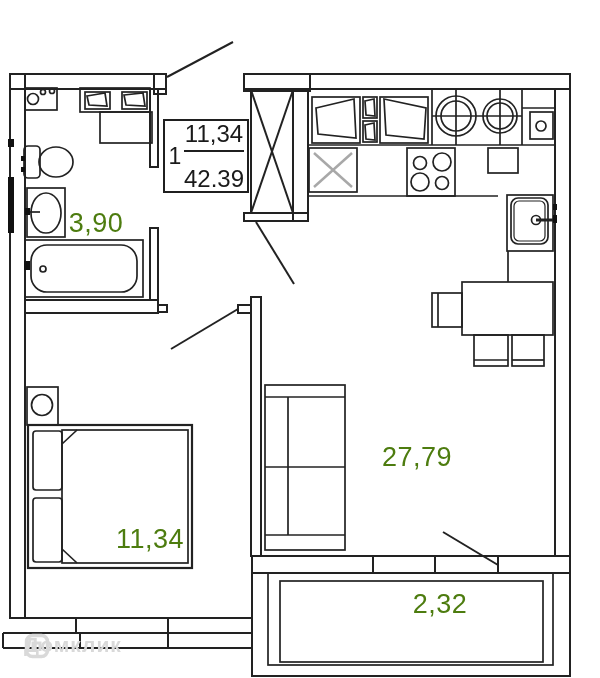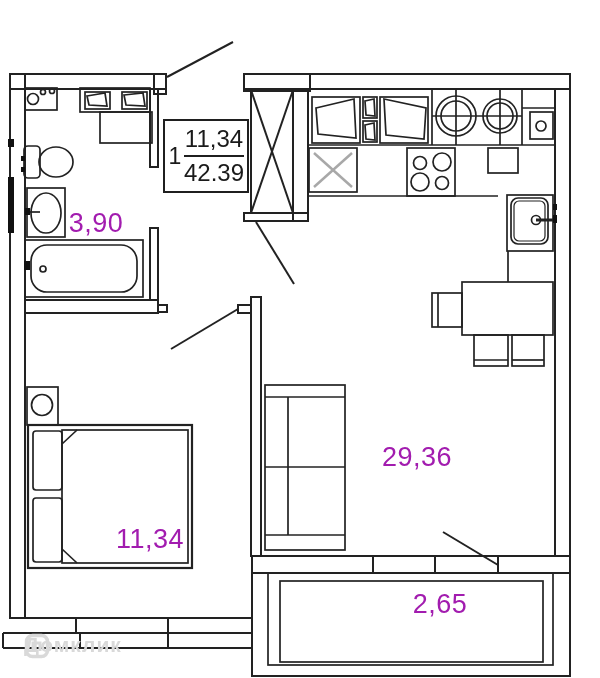--- a/index.html
+++ b/index.html
@@ -1,26 +1,26 @@
 <!DOCTYPE html>
 <html><head>
 <meta charset="utf-8">
 <style>
   html,body{margin:0;padding:0;background:#fff;}
   .plan{position:relative;width:600px;height:678px;background:#fff;overflow:hidden;
         font-family:"Liberation Sans",sans-serif;color:#1a1a1a;}
   .plan svg{position:absolute;left:0;top:0;}
   .area-label{position:absolute;transform:translate(-50%,-50%);font-size:27px;
-        color:#a21caf;white-space:nowrap;letter-spacing:0.5px;}
+        color:#4d7c0f;white-space:nowrap;letter-spacing:0.5px;}
   .info-box{position:absolute;left:163px;top:119px;width:86px;height:74px;
         border:2px solid #1f1f1f;background:#fff;display:flex;align-items:center;box-sizing:border-box;}
   .info-num{width:20px;text-align:center;font-size:23px;padding-left:3px;}
   .info-frac{flex:1;text-align:center;font-size:24px;line-height:1.25;padding:0 3px 0 2px;}
   .info-frac .top{display:block;border-bottom:2px solid #1f1f1f;padding-bottom:1px;}
-  .info-frac .bottom{display:block;padding-top:1px;}
+  .info-frac .bottom{display:block;padding-top:12px;}
   .watermark{position:absolute;left:24px;top:633px;display:flex;align-items:center;
         gap:7px;color:#d9d9d9;}
   .watermark .wm-text{font-size:21px;font-weight:700;letter-spacing:1px;}
 </style>
 </head>
 <body>
 
 <div class="plan">
 
   <svg width="600" height="678" viewBox="0 0 600 678">
@@ -212,23 +212,23 @@
         <line x1="443" y1="532" x2="498" y2="565"></line>
       </g>
     </g>
   </svg>
 
   <div class="area-label" style="left:96px;top:223px;">3,90</div>
 
 
   <div class="area-label" style="left:150px;top:539px;">11,34</div>
 
-  <div class="area-label" style="left:417px;top:457px;">29,36</div>
-
-  <div class="area-label" style="left:440px;top:604px;">2,65</div>
+  <div class="area-label" style="left:417px;top:457px;">27,79</div>
+
+  <div class="area-label" style="left:440px;top:604px;">2,32</div>
 
   <div class="info-box">
     <span class="info-num">1</span>
     <span class="info-frac">
       <span class="top">11,34</span>
       <span class="bottom">42.39</span>
     </span>
   </div>
 
   <div class="watermark">

